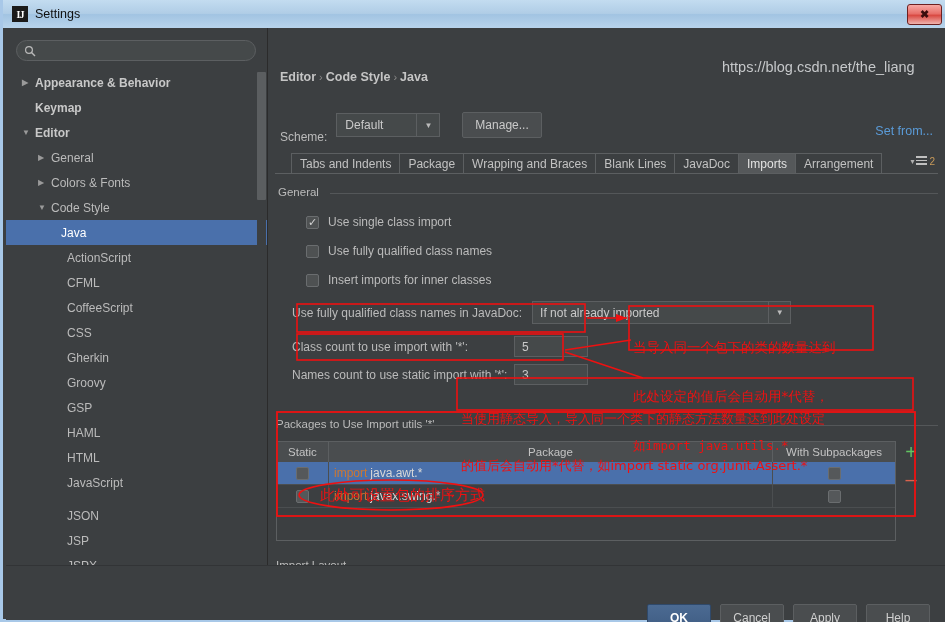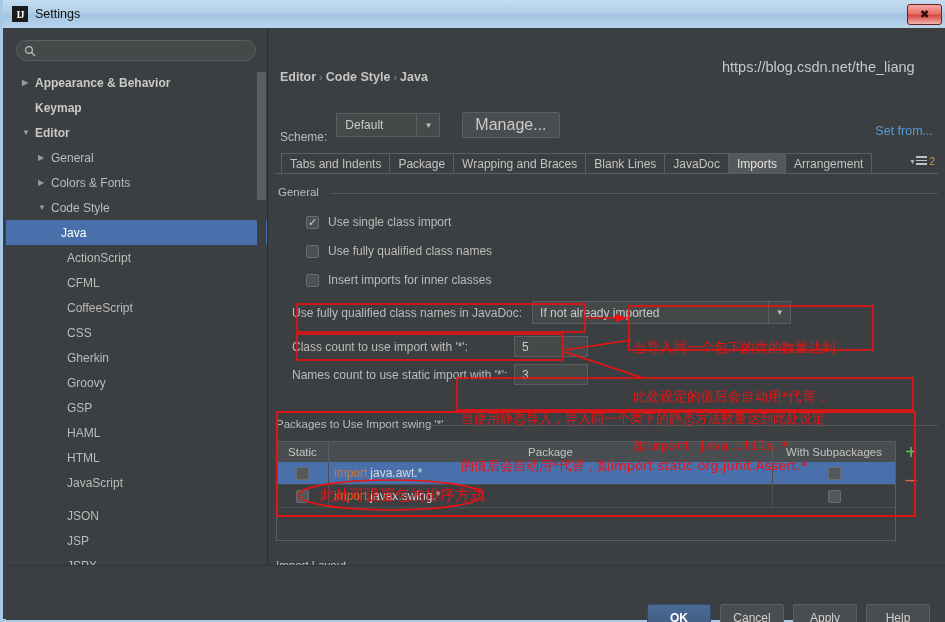--- a/index.html
+++ b/index.html
@@ -158,30 +158,30 @@
     border-left: 1px solid #5c5f61;
     display: flex; align-items: center; justify-content: center;
     color: #bbbbbb; font-size: 8px;
   }
   #manage-btn {
     margin-left: 22px;
     height: 24px; padding: 0 12px;
     border: 1px solid #5c5f61;
     border-radius: 2px;
     background: #4a4d4f;
-    color: #cacaca; font-size: 16px;
+    color: #cacaca; font-size: 12px;
     display: flex; align-items: center;
   }
   #set-from {
     position: absolute; right: 12px; top: 96px;
     font-size: 12.5px; color: #5a9bd8;
   }
   
   #tabs {
-    position: absolute; left: 13px; top: 124px;
+    position: absolute; left: 23px; top: 124px;
     display: flex; align-items: flex-end;
     height: 22px;
   }
   .tab {
     height: 21px;
     padding: 0 8px;
     border: 1px solid #5c5f61;
     border-right: none;
     background: #3c3f41;
     color: #c2c2c2; font-size: 12px;
@@ -538,21 +538,21 @@
 
       <div class="count-row" style="top:308px;width:296px;">
         <span style="flex:1">Class count to use import with '*':</span>
         <span class="count-field">5</span>
       </div>
       <div class="count-row" style="top:336px;width:296px;">
         <span style="flex:1">Names count to use static import with '*':</span>
         <span class="count-field">3</span>
       </div>
 
-      <div id="pkg-label">Packages to Use Import swing '*'</div>
+      <div id="pkg-label">Packages to Use Import utils '*'</div>
       <div id="pkg-rule"></div>
 
       <div id="table">
         <div id="thead">
           <div class="th static">Static</div>
           <div class="th pkg">Package</div>
           <div class="th sub">With Subpackages</div>
         </div>
         <div id="tbody">
             <div class="trow sel">

